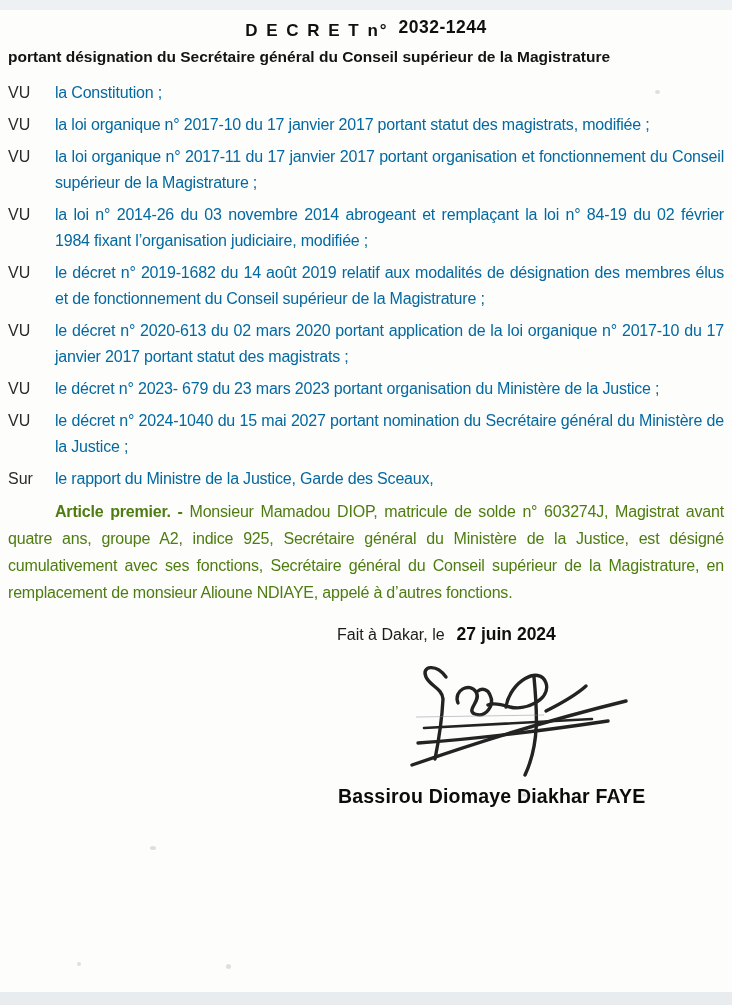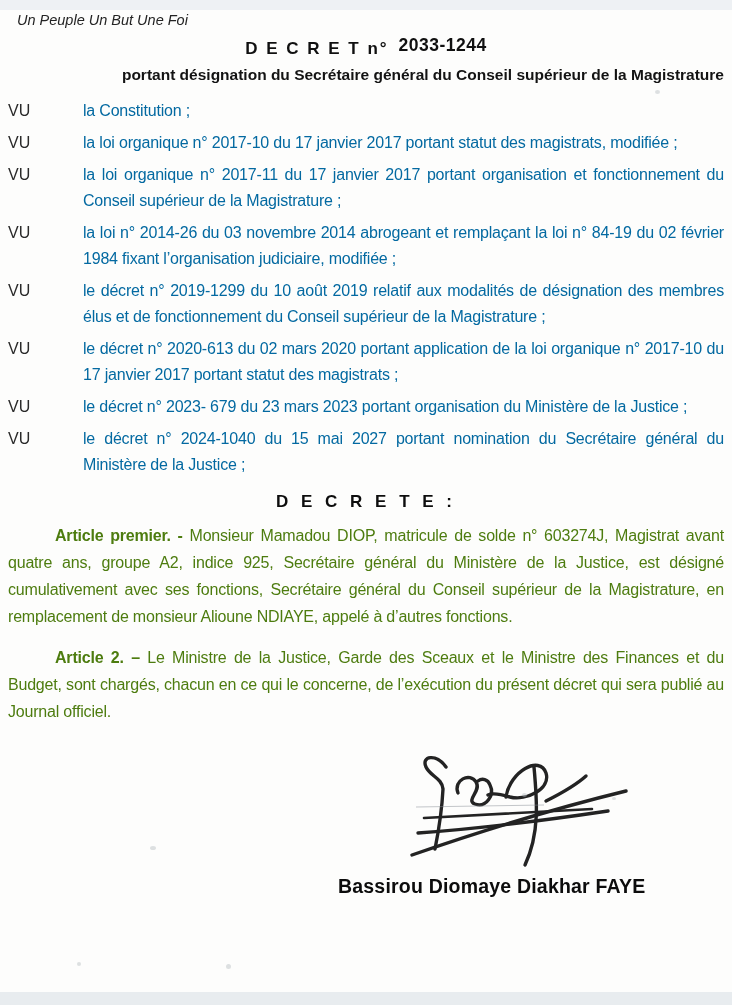--- a/index.html
+++ b/index.html
@@ -57,39 +57,38 @@
   .decree-label { letter-spacing: 2px; }
   .decree-number {
     position: relative;
     top: -3px;
     margin-left: 10px;
     letter-spacing: 0.5px;
     font-size: 17.5px;
   }
   .subject {
     margin-top: 7px;
-    text-align: right;
+    text-align: left;
     font-size: 15.5px;
     font-weight: bold;
     color: #131313;
   }
   .salutation {
     margin-top: 13px;
     text-align: center;
     font-size: 16px;
     font-weight: bold;
     letter-spacing: 0.3px;
     color: #0f0f0f;
   }
   
   .visas { margin-top: 14px; }
   .visa-row {
     display: flex;
     margin-bottom: 6px;
-    gap: 28px;
   }
   .visa-label {
     flex: 0 0 47px;
     font-size: 16px;
     line-height: 26px;
     color: #2a2a2a;
   }
   .visa-text {
     flex: 1;
     font-size: 16px;
@@ -157,24 +156,23 @@
     border-radius: 50%;
   }
 </style>
 </head>
 <body>
 
 <div class="scan-band-top"></div>
 
 <div class="page">
 
-  <div class="motto">Un Peuple Un But Une Foi</div>
 
   <div class="decree-line">
-    <span class="decree-label">D E C R E T   n°</span><span class="decree-number">2033-1244</span>
+    <span class="decree-label">D E C R E T   n°</span><span class="decree-number">2032-1244</span>
   </div>
 
   <div class="subject">portant désignation du Secrétaire général du Conseil supérieur de la Magistrature</div>
 
   <div class="visas">
     <div class="visa-row">
       <div class="visa-label">VU</div>
       <div class="visa-text">la Constitution ;</div>
     </div>
     <div class="visa-row">
@@ -184,42 +182,47 @@
     <div class="visa-row">
       <div class="visa-label">VU</div>
       <div class="visa-text">la loi organique n° 2017-11 du 17 janvier 2017 portant organisation et fonctionnement du Conseil supérieur de la Magistrature ;</div>
     </div>
     <div class="visa-row">
       <div class="visa-label">VU</div>
       <div class="visa-text">la loi n° 2014-26 du 03 novembre 2014 abrogeant et remplaçant la loi n° 84-19 du 02 février 1984 fixant l’organisation judiciaire, modifiée ;</div>
     </div>
     <div class="visa-row">
       <div class="visa-label">VU</div>
-      <div class="visa-text">le décret n° 2019-1299 du 10 août 2019 relatif aux modalités de désignation des membres élus et de fonctionnement du Conseil supérieur de la Magistrature ;</div>
+      <div class="visa-text">le décret n° 2019-1682 du 14 août 2019 relatif aux modalités de désignation des membres élus et de fonctionnement du Conseil supérieur de la Magistrature ;</div>
     </div>
     <div class="visa-row">
       <div class="visa-label">VU</div>
       <div class="visa-text">le décret n° 2020-613 du 02 mars 2020 portant application de la loi organique n° 2017-10 du 17 janvier 2017 portant statut des magistrats ;</div>
     </div>
     <div class="visa-row">
       <div class="visa-label">VU</div>
       <div class="visa-text">le décret n° 2023- 679 du 23 mars 2023 portant organisation du Ministère de la Justice ;</div>
     </div>
     <div class="visa-row">
       <div class="visa-label">VU</div>
       <div class="visa-text">le décret n° 2024-1040 du 15 mai 2027 portant nomination du Secrétaire général du Ministère de la Justice ;</div>
     </div>
-  </div>
-
-  <div class="decree-heading">D E C R E T E :</div>
+    <div class="visa-row">
+      <div class="visa-label">Sur</div>
+      <div class="visa-text">le rapport du Ministre de la Justice, Garde des Sceaux,</div>
+    </div>
+  </div>
+
 
   <p class="article"><span class="lead">Article premier. -</span> <span>Monsieur Mamadou DIOP, matricule de solde n° 603274J, Magistrat avant quatre ans, groupe A2, indice 925, Secrétaire général du Ministère de la Justice, est désigné cumulativement avec ses fonctions, Secrétaire général du Conseil supérieur de la Magistrature, en remplacement de monsieur Alioune NDIAYE, appelé à d’autres fonctions.</span></p>
 
-  <p class="article"><span class="lead">Article 2. –</span> <span>Le Ministre de la Justice, Garde des Sceaux et le Ministre des Finances et du Budget, sont chargés, chacun en ce qui le concerne, de l’exécution du présent décret qui sera publié au Journal officiel.</span></p>
-
+
+  <div class="closing-line">
+    <span>Fait à Dakar, le</span><span class="closing-date">27 juin 2024</span>
+  </div>
 
   <div class="signature-area">
     <svg class="signature-svg" width="240" height="128" viewBox="0 0 240 128" fill="none">
       <g stroke="#161616" stroke-width="3.4" stroke-linecap="round" fill="none" opacity="0.94">
 
         <path d="M52,22 C42,8 27,11 32,22 C36,31 48,33 49,44 C48,64 45,84 41,104"></path>
 
         <path d="M64,48 C59,35 76,27 82,37 C88,46 71,55 81,59 C92,63 101,50 96,40 C94,34 88,33 84,36"></path>
 
         <path d="M112,52 C116,26 146,10 152,28 C157,44 132,56 116,52 C106,49 98,48 94,50"></path>

